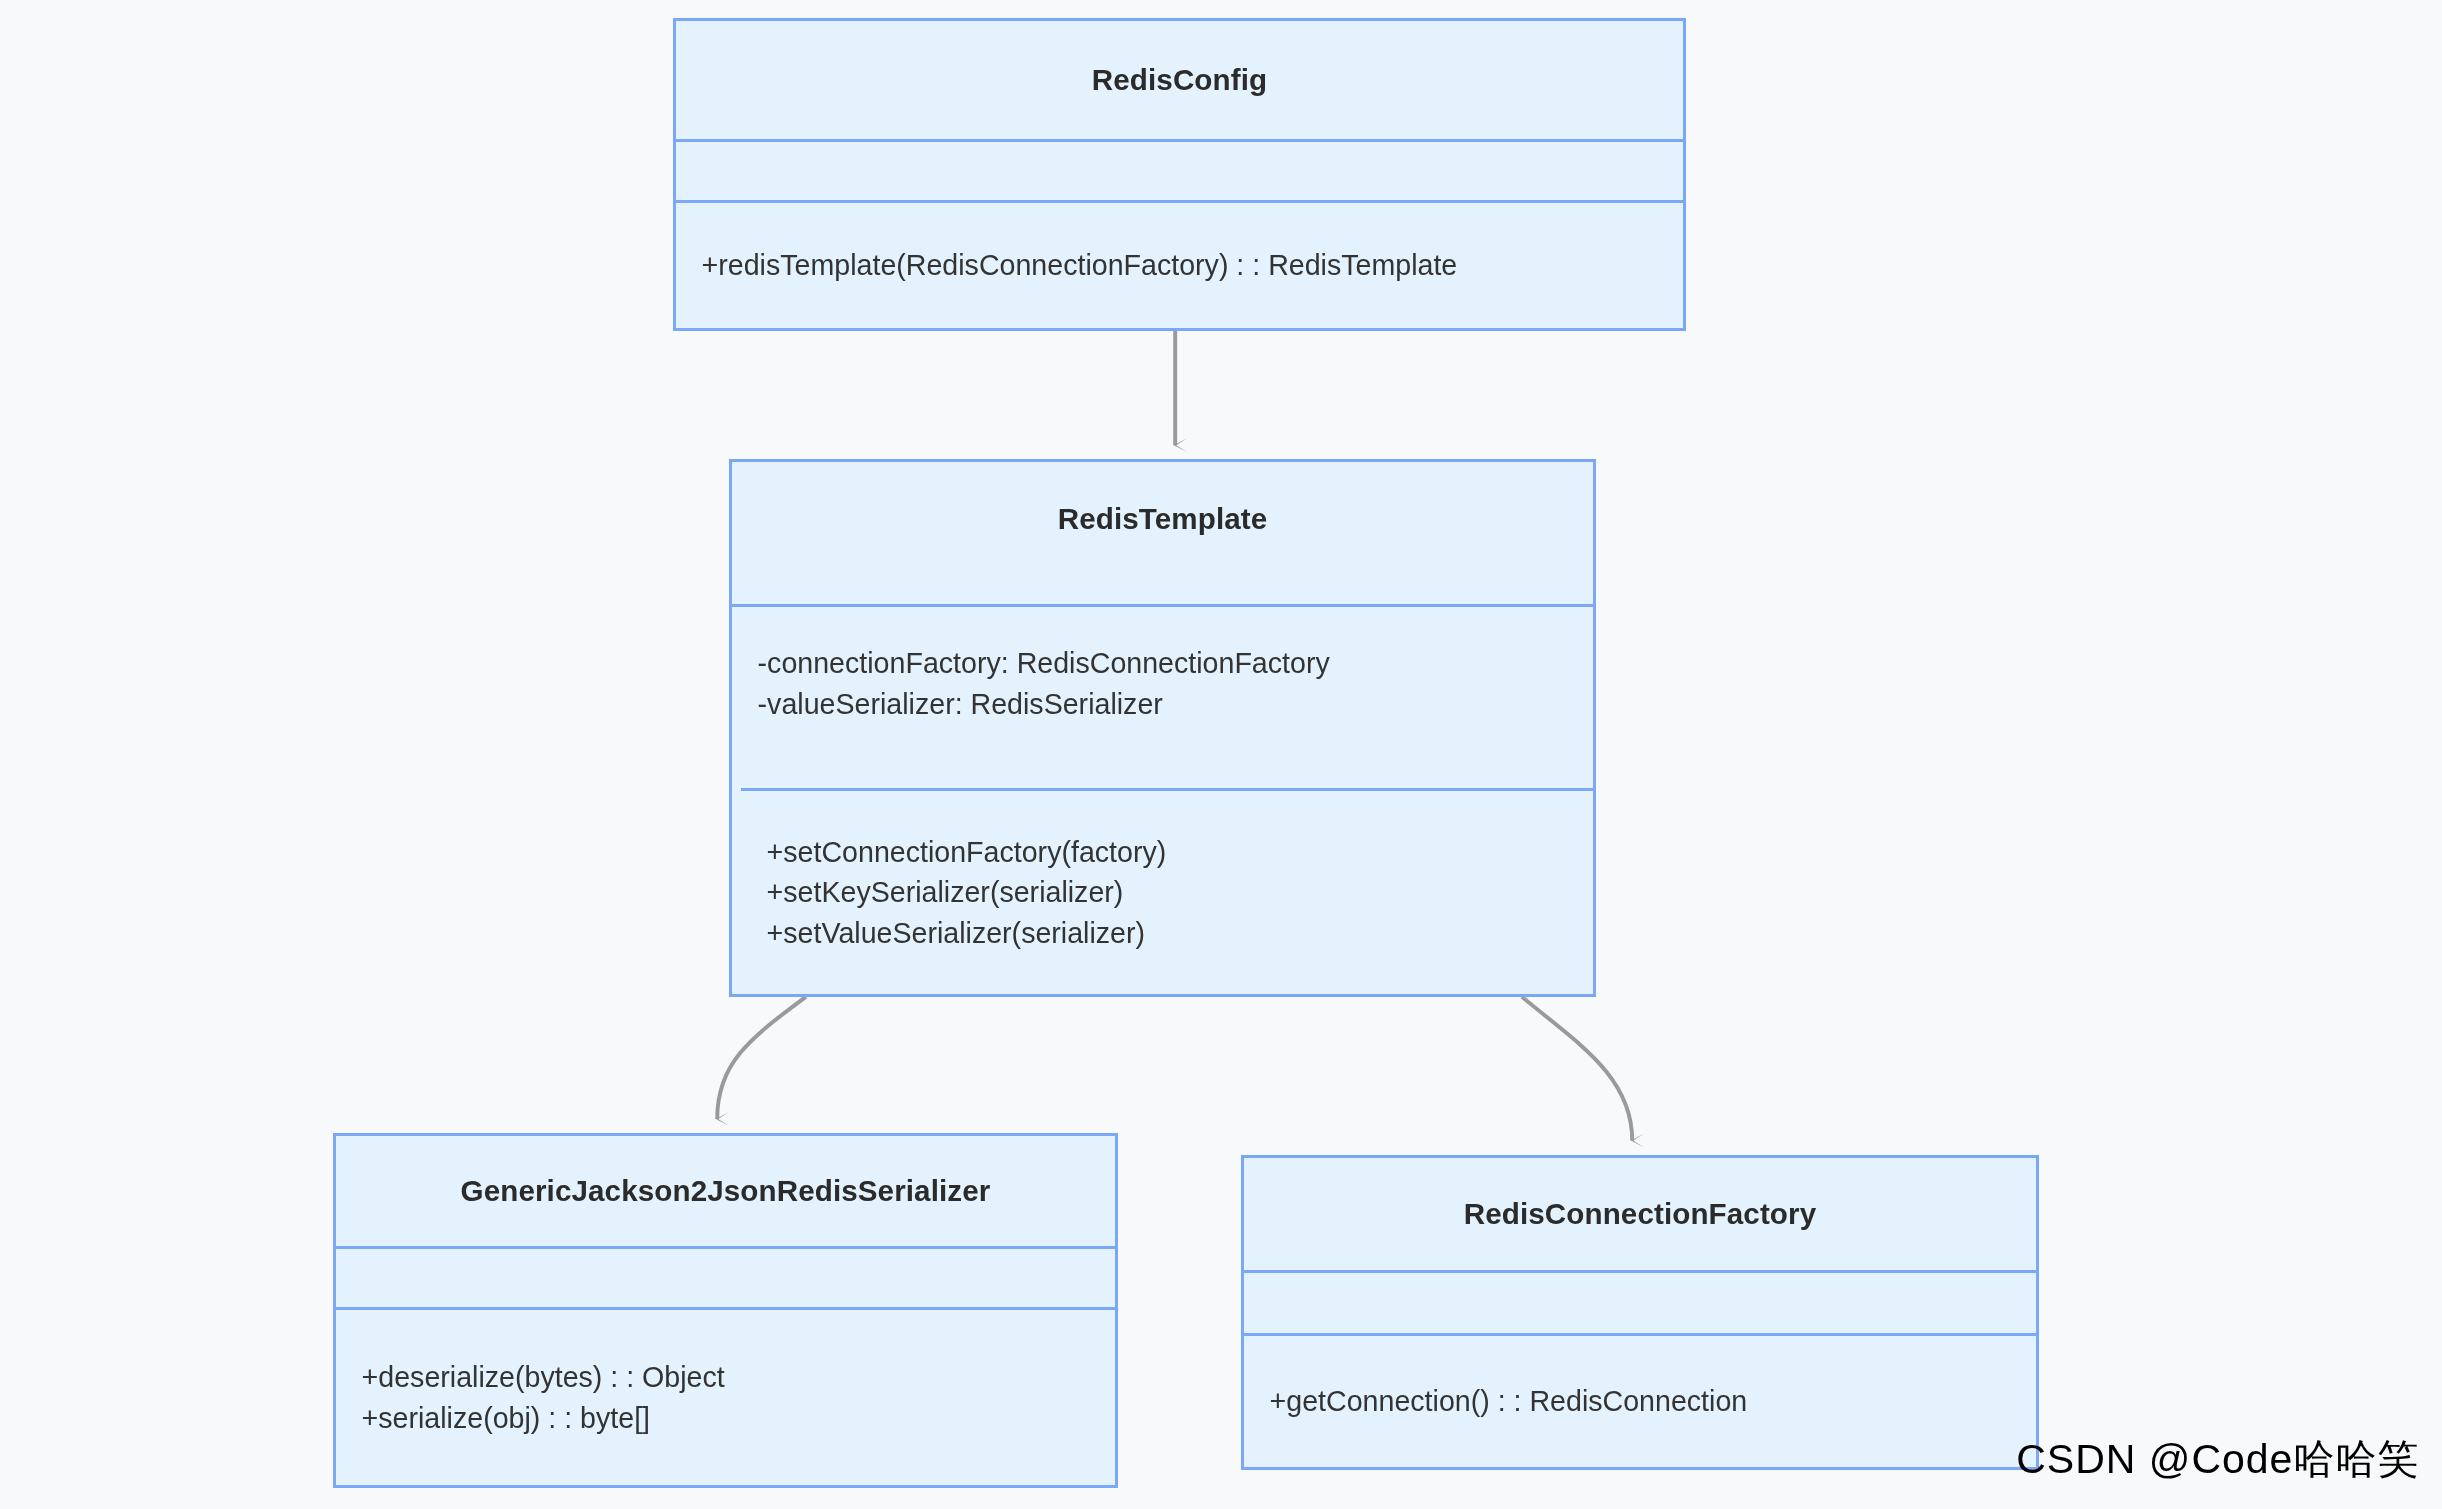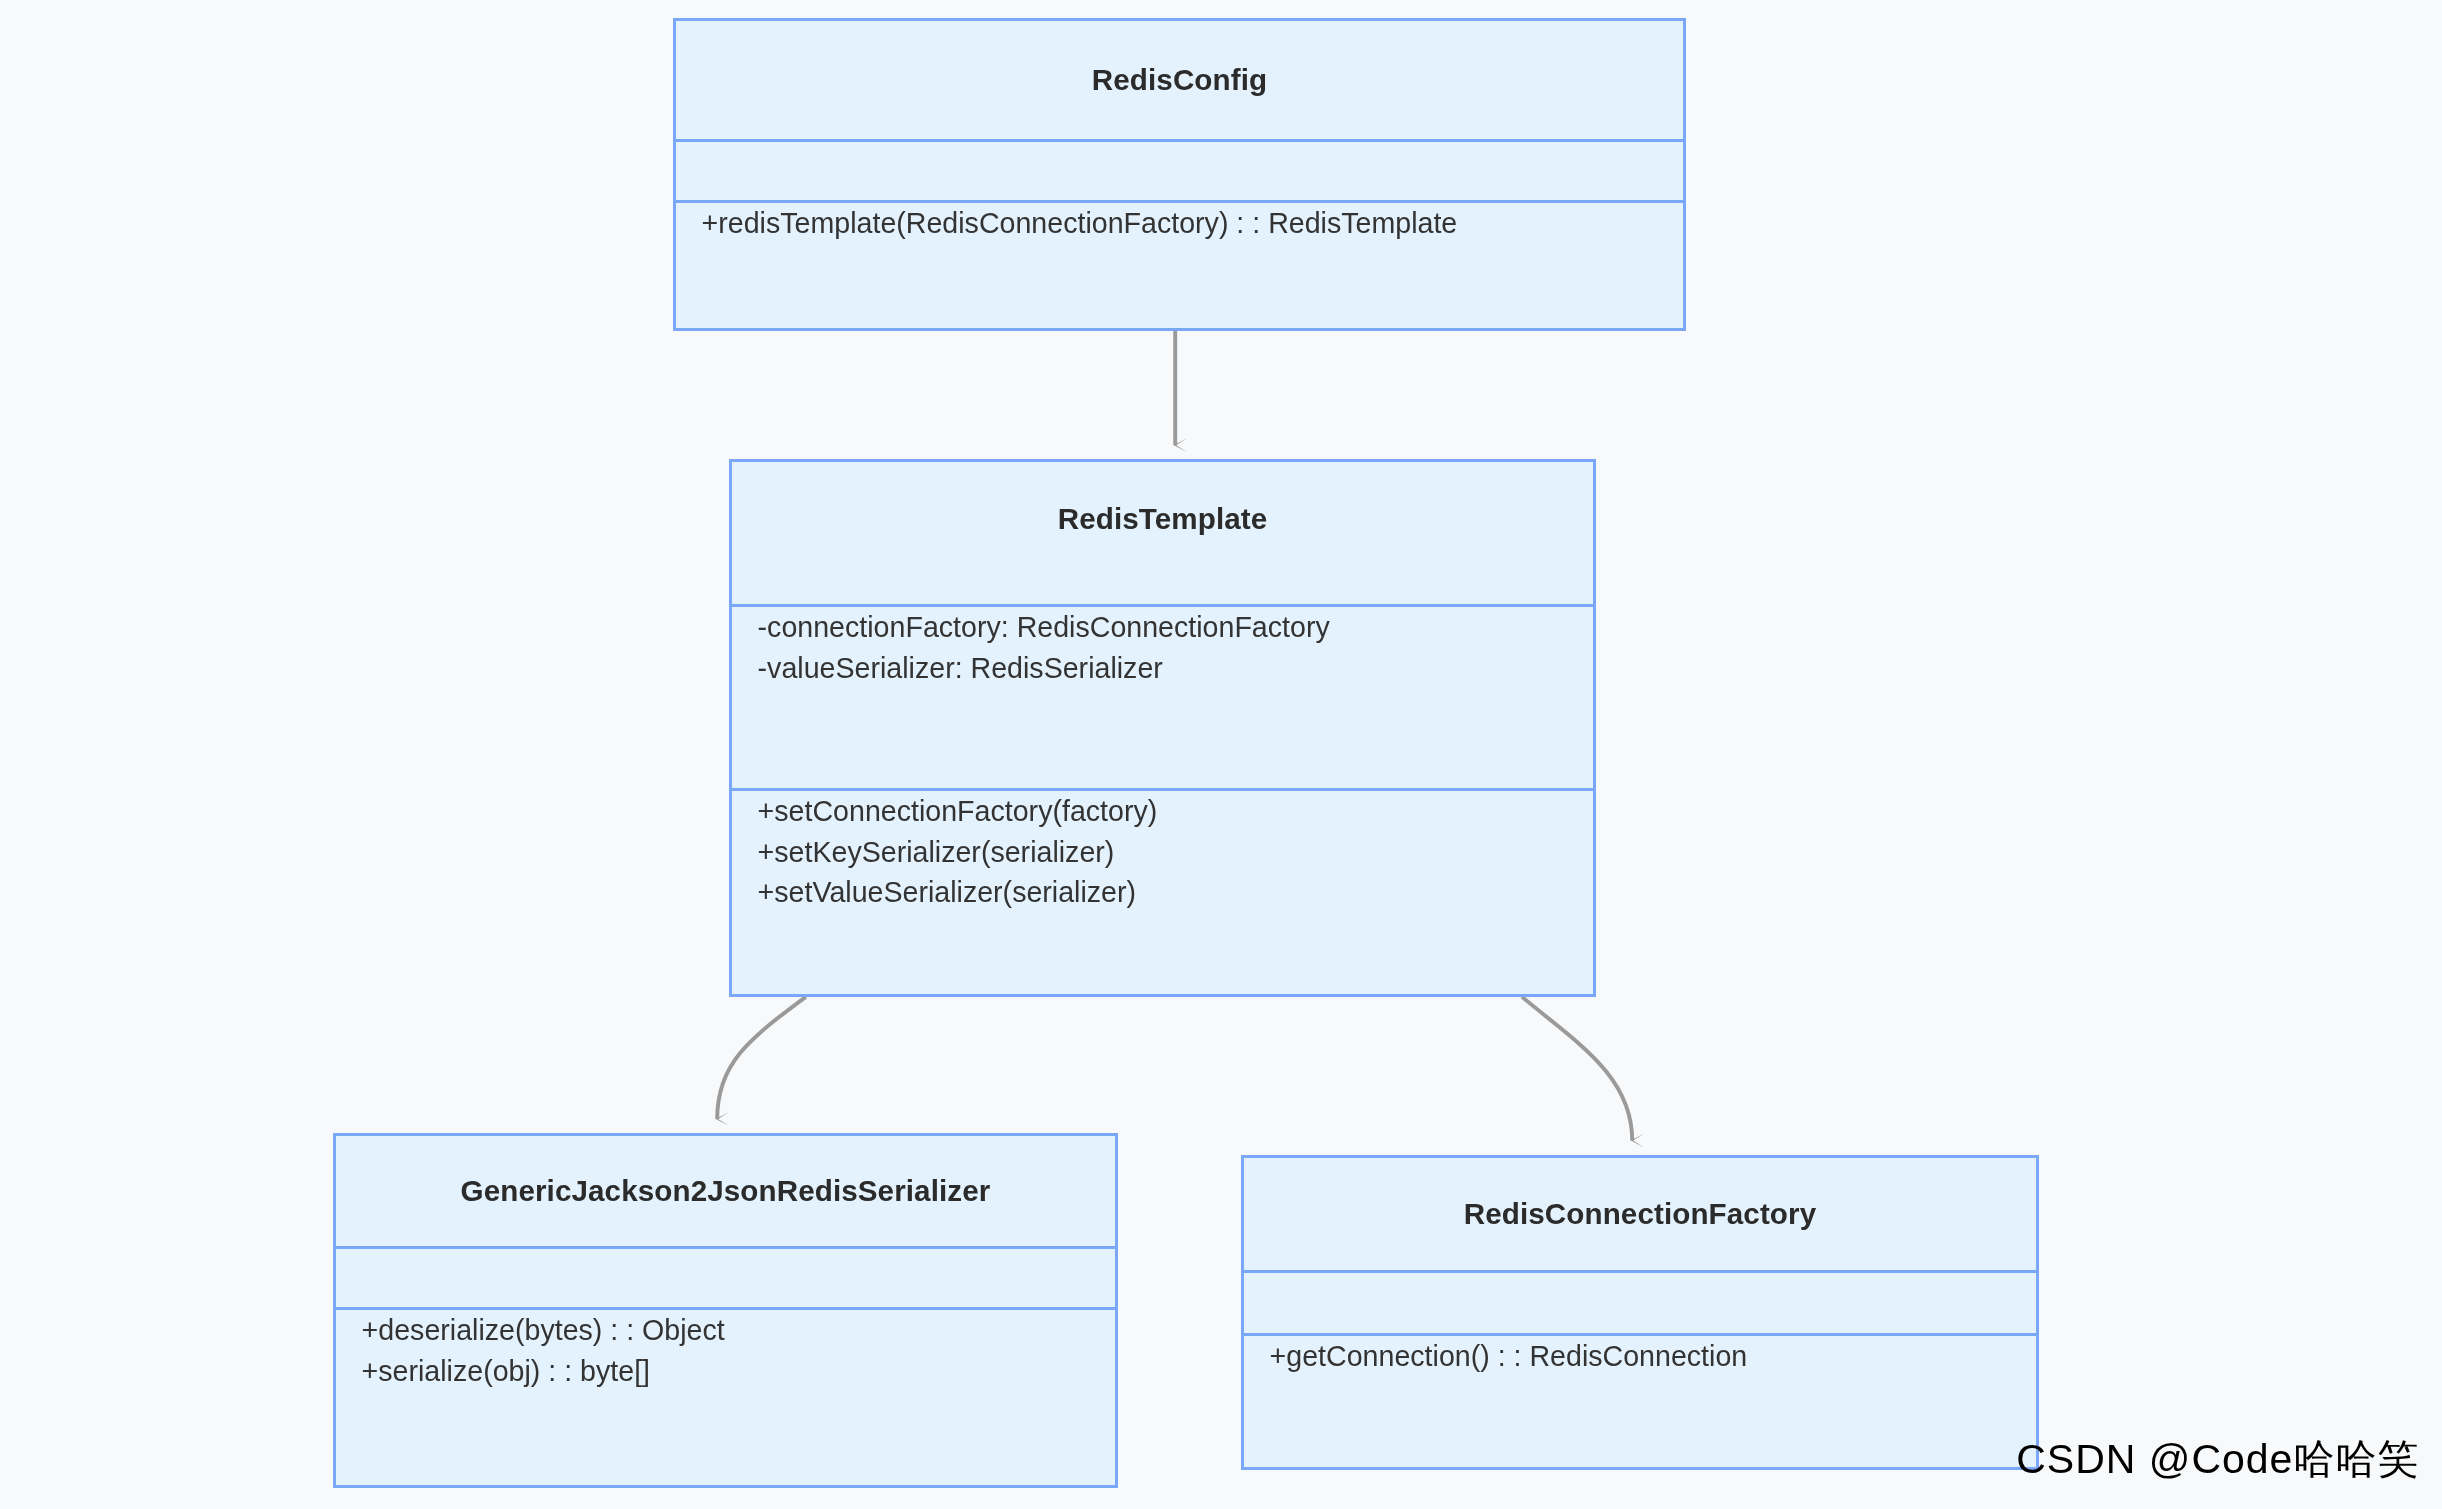--- a/index.html
+++ b/index.html
@@ -46,20 +46,21 @@
     justify-content: center;
     font-weight: bold;
     font-size: 29.6px;
     color: #2b2b2b;
     letter-spacing: 0.1px;
     text-align: center;
   }
   .member-list {
     display: flex;
     flex-direction: column;
+    justify-content: center;
     padding-left: 25.6px;
     padding-right: 5px;
   }
   .member-line {
     font-size: 28.6px;
     line-height: 1.42;
     color: #333333;
     white-space: nowrap;
   }
   .empty-compartment {
@@ -79,21 +80,21 @@
 
   
   #class-redisconfig { left: 673px; top: 17.7px; width: 1013px; height: 313px; }
   #class-redisconfig .c-title   { height: 118px; }
   #class-redisconfig .c-attrs   { height: 61px; }
   #class-redisconfig .c-methods { flex: 1; }
 
   #class-redistemplate { left: 729px; top: 459px; width: 867px; height: 538px; gap: 28px; }
   #class-redistemplate .c-title   { height: 114px; }
   #class-redistemplate .c-attrs   { height: 156px; }
-  #class-redistemplate .c-methods { flex: 1; }
+  #class-redistemplate .c-methods { flex: 1; margin-left: 9px; }
 
   #class-genericjackson { left: 333px; top: 1133px; width: 785px; height: 355px; }
   #class-genericjackson .c-title   { height: 110px; }
   #class-genericjackson .c-attrs   { height: 61px; }
   #class-genericjackson .c-methods { flex: 1; }
 
   #class-redisconnectionfactory { left: 1241px; top: 1155px; width: 798px; height: 315px; }
   #class-redisconnectionfactory .c-title   { height: 112px; }
   #class-redisconnectionfactory .c-attrs   { height: 63px; }
   #class-redisconnectionfactory .c-methods { flex: 1; }

